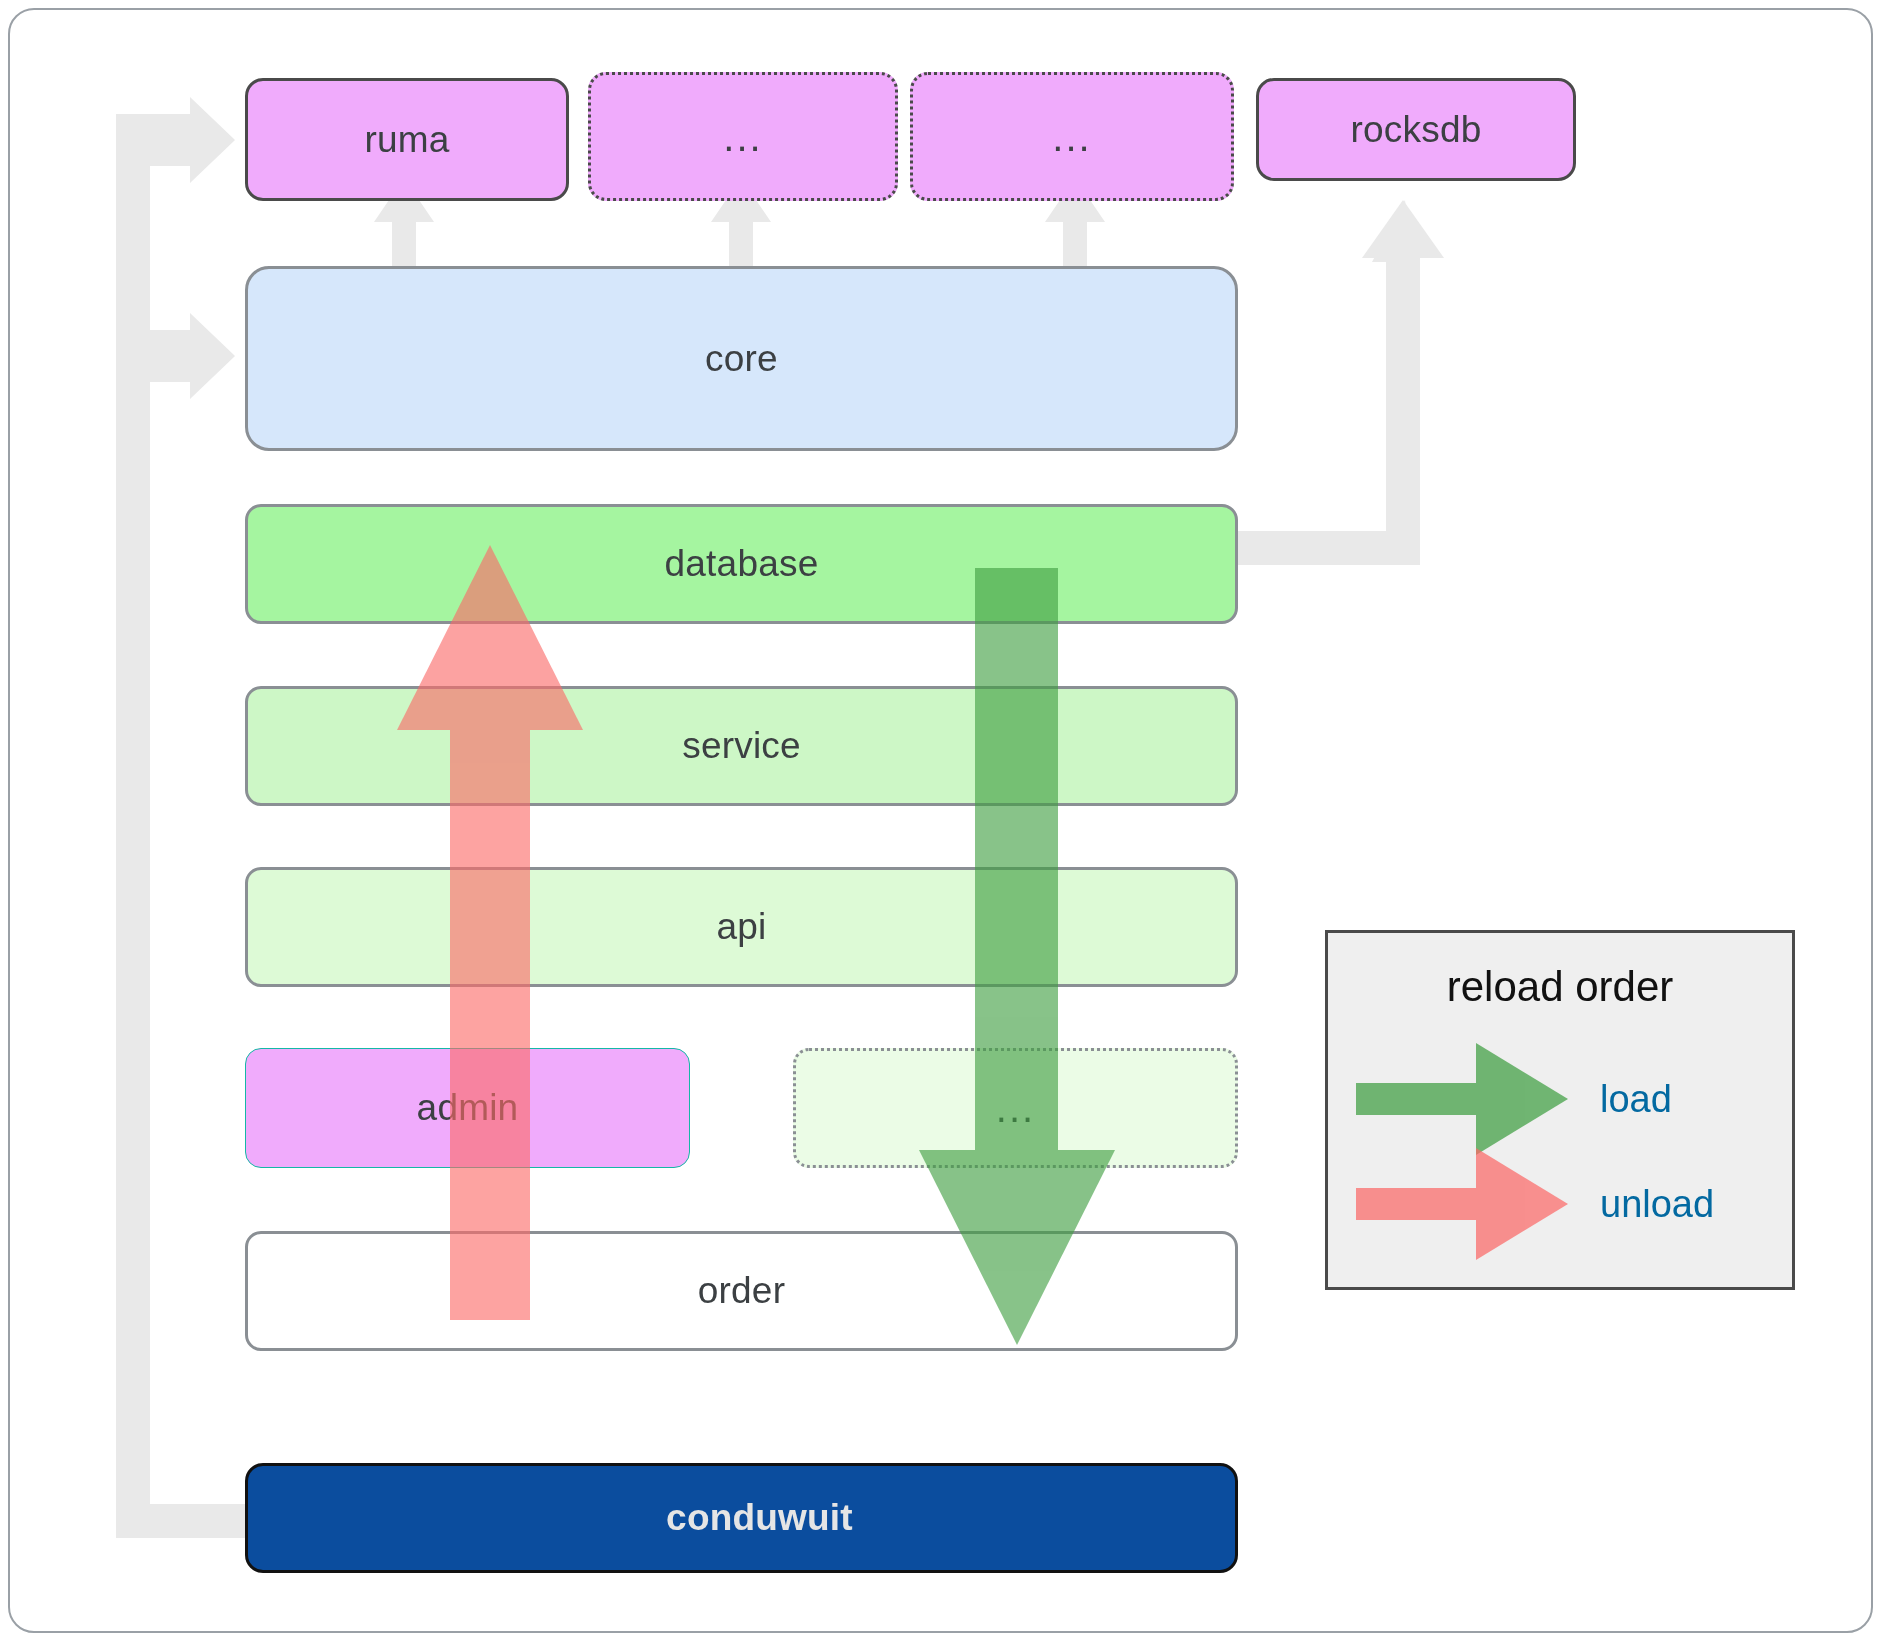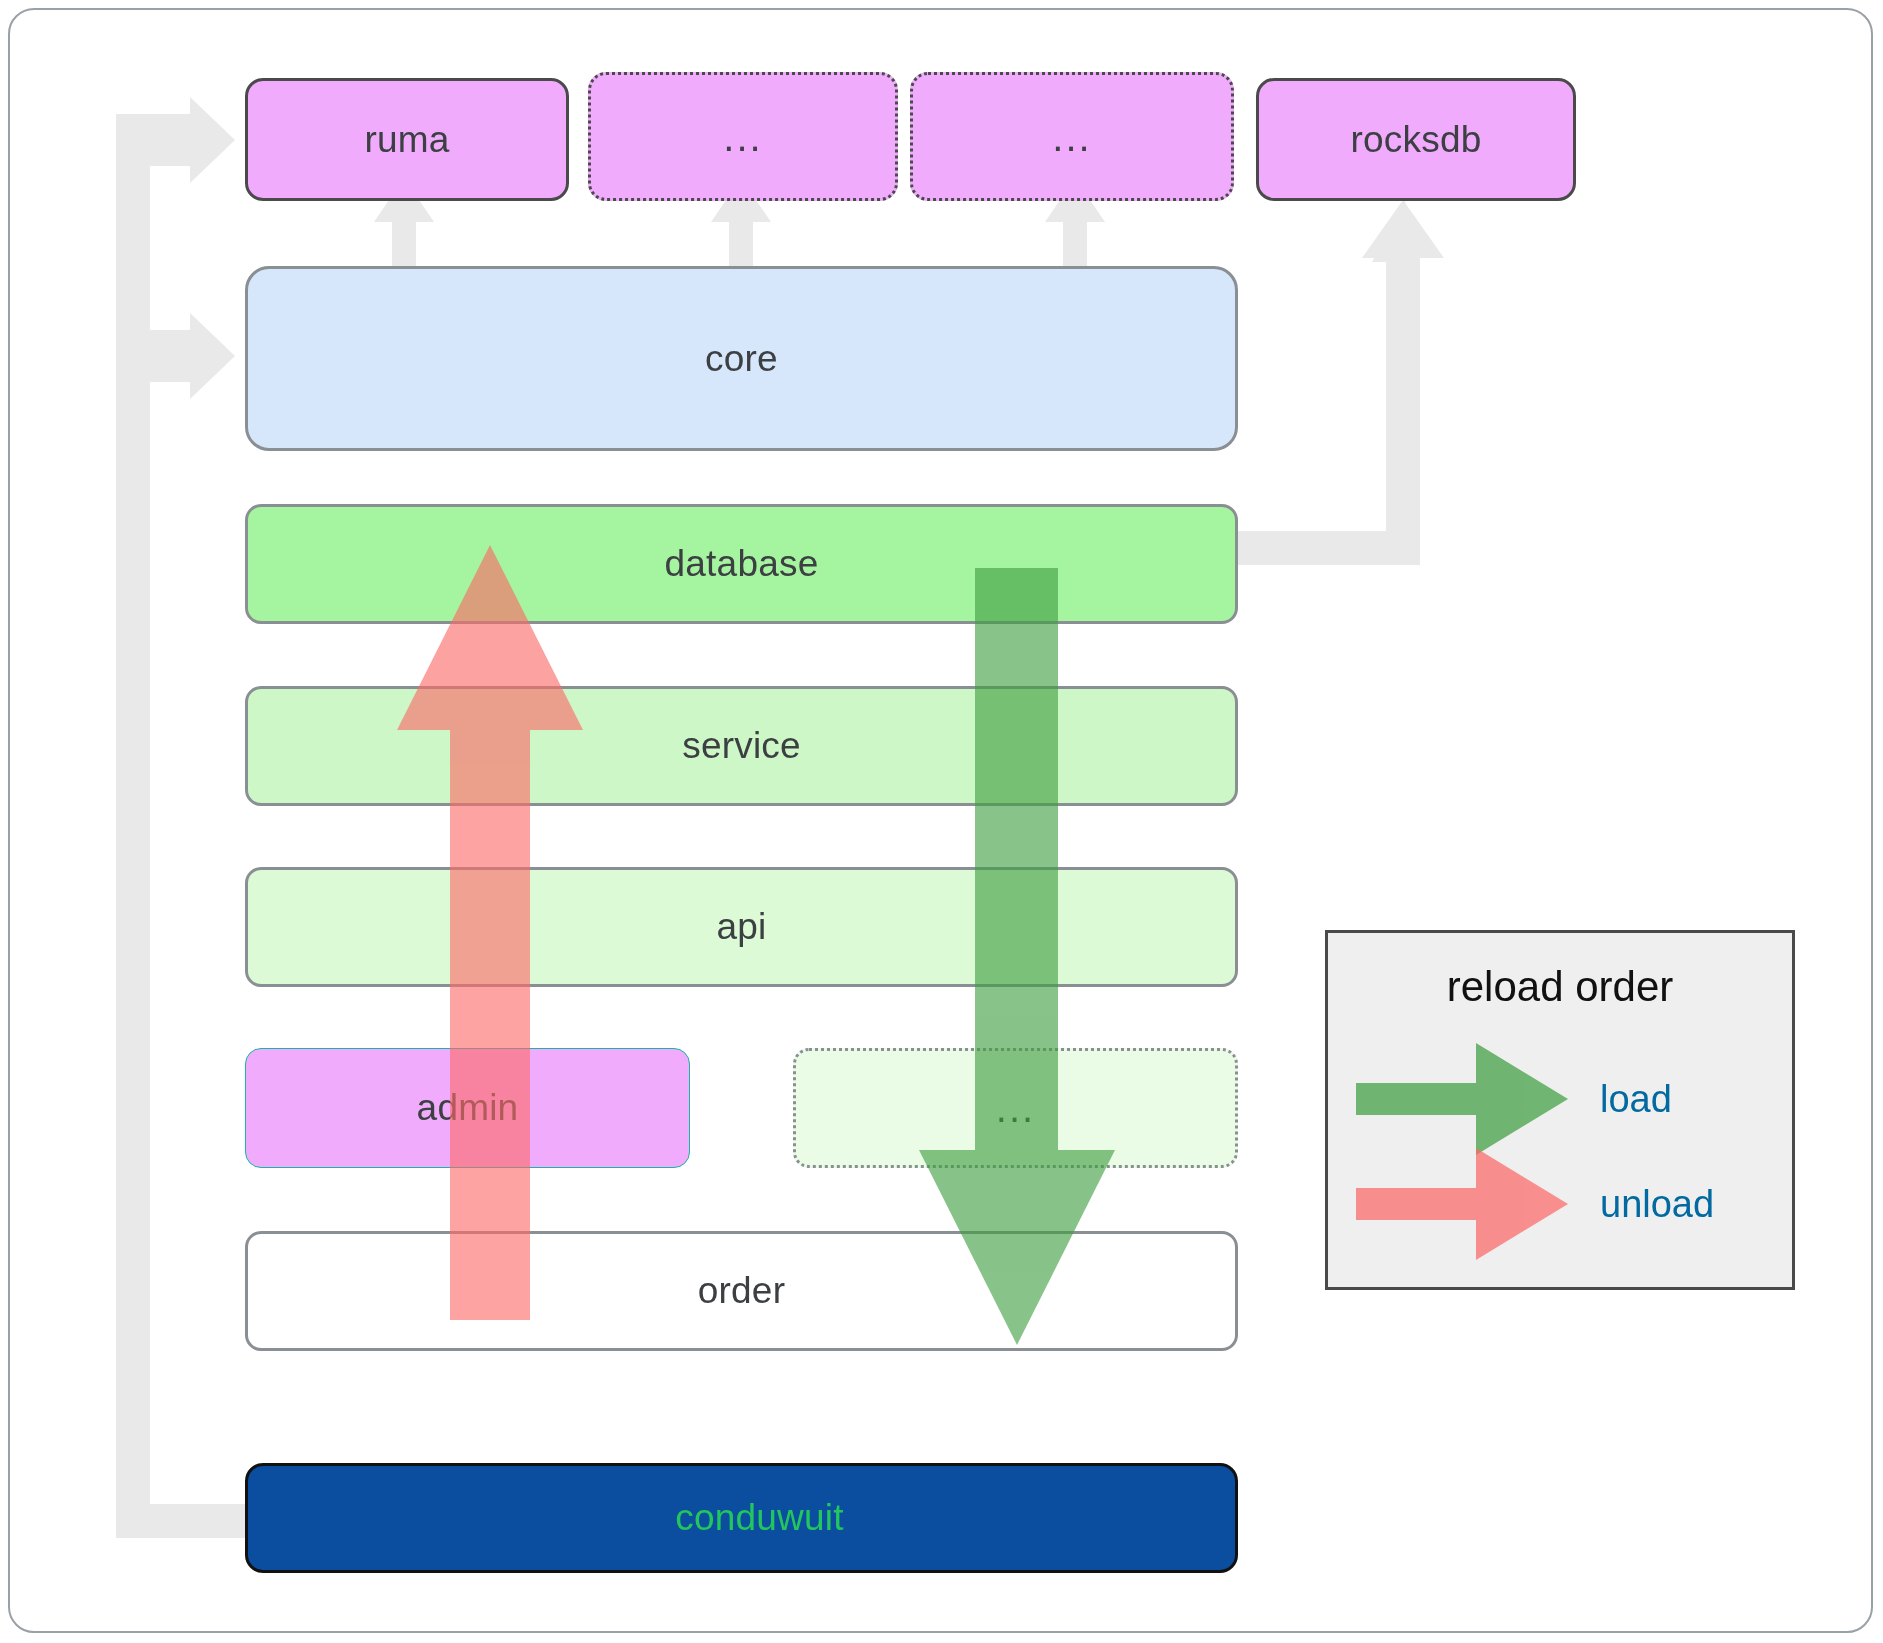--- a/index.html
+++ b/index.html
@@ -84,22 +84,22 @@
   }
   .router {
     background: #ffffff;
     border: 3px solid #8a8f94;
     border-radius: 16px;
   }
   .app {
     background: #0b4d9e;
     border: 3px solid #111111;
     border-radius: 18px;
-    color: #22c55e;
-    font-weight: 400;
+    color: #e5e5e5;
+    font-weight: 700;
     padding-left: 36px;
   }
 
   .dots-label {
     font-size: 40px;
     letter-spacing: 2px;
     line-height: 0.4;
     color: #3c4043;
   }
 
@@ -172,21 +172,21 @@
   </div>
 
   <div class="box dep dotted" style="left:588px; top:72px; width:310px; height:129px;">
     <span class="dots-label">...</span>
   </div>
 
   <div class="box dep dotted" style="left:910px; top:72px; width:324px; height:129px;">
     <span class="dots-label">...</span>
   </div>
 
-  <div class="box dep" style="left:1256px; top:78px; width:320px; height:123px;">
+  <div class="box dep" style="left:1256px; top:78px; width:320px; height:103px;">
     <span>rocksdb</span>
   </div>
 
   <div class="box core" style="left:245px; top:266px; width:993px; height:185px;">
     <span>core</span>
   </div>
 
   <div class="box database" style="left:245px; top:504px; width:993px; height:120px;">
     <span>database</span>
   </div>

